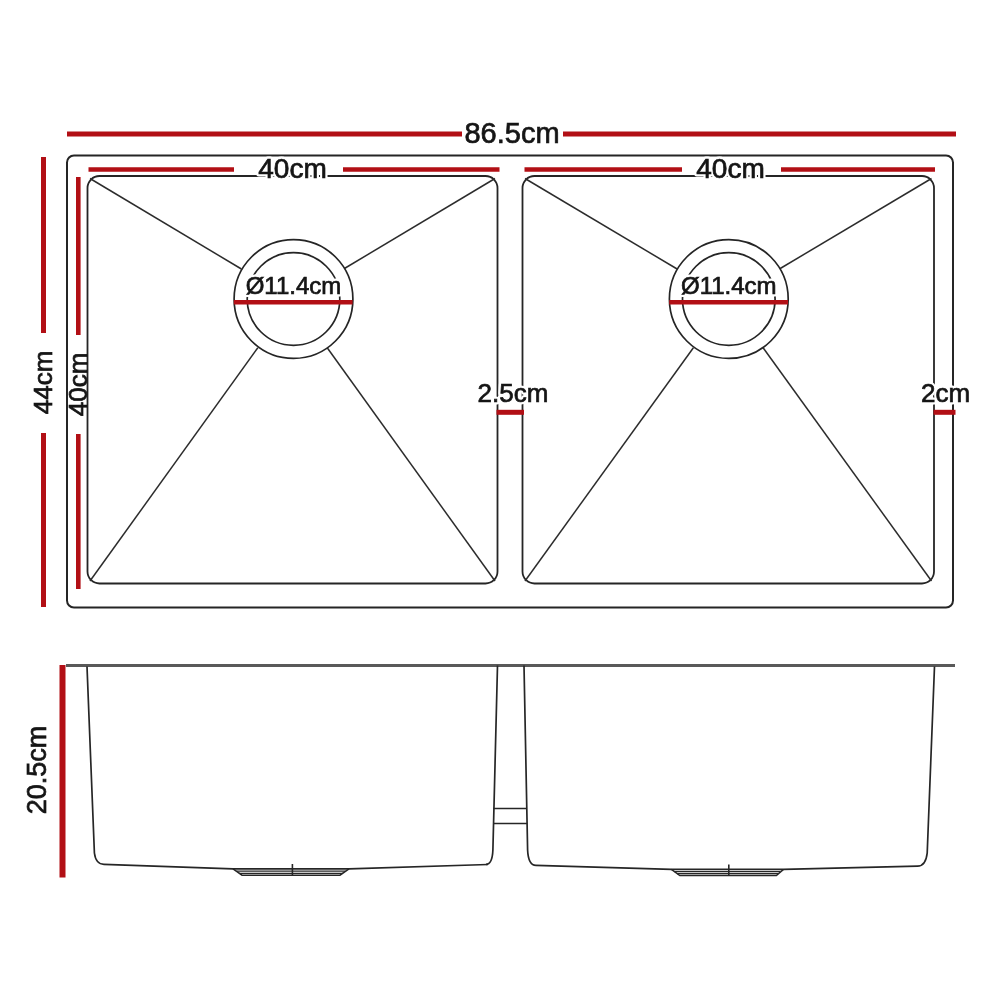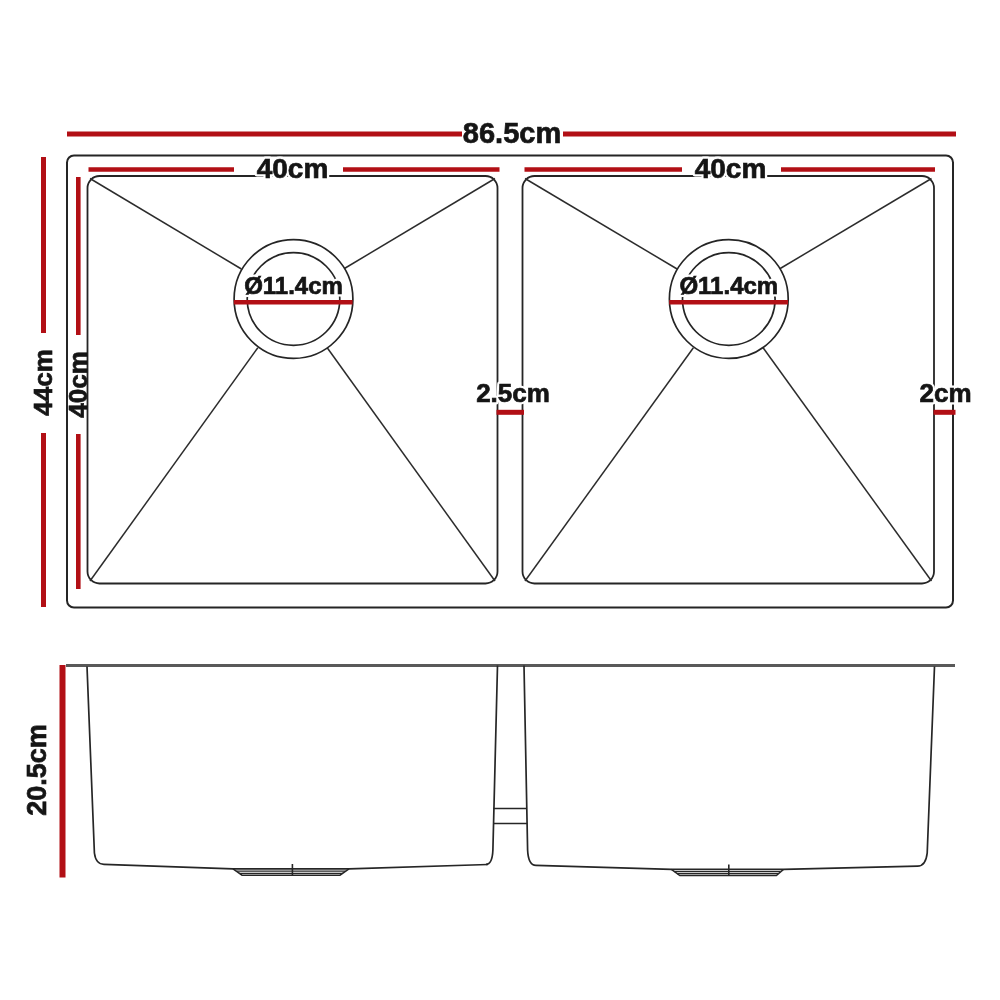--- a/index.html
+++ b/index.html
@@ -1,16 +1,16 @@
 <!DOCTYPE html>
 <html><head>
 <meta charset="utf-8">
 <style>
   html,body{margin:0;padding:0;background:#ffffff;}
-  .wrap{width:1000px;height:1000px;position:relative;overflow:hidden;background:#fff;font-weight:bold;}
+  .wrap{width:1000px;height:1000px;position:relative;overflow:hidden;background:#fff;}
   text{font-family:"Liberation Sans",sans-serif;}
   .halo{fill:none;stroke:#ffffff;stroke-width:5;stroke-linejoin:round;}
   .lbl{fill:#151515;stroke:#151515;stroke-width:0.7;}
 </style>
 </head>
 <body>
 <div class="wrap">
 <svg width="1000" height="1000" viewBox="0 0 1000 1000" xmlns="http://www.w3.org/2000/svg">
   <rect x="0" y="0" width="1000" height="1000" fill="#ffffff"></rect>
 

